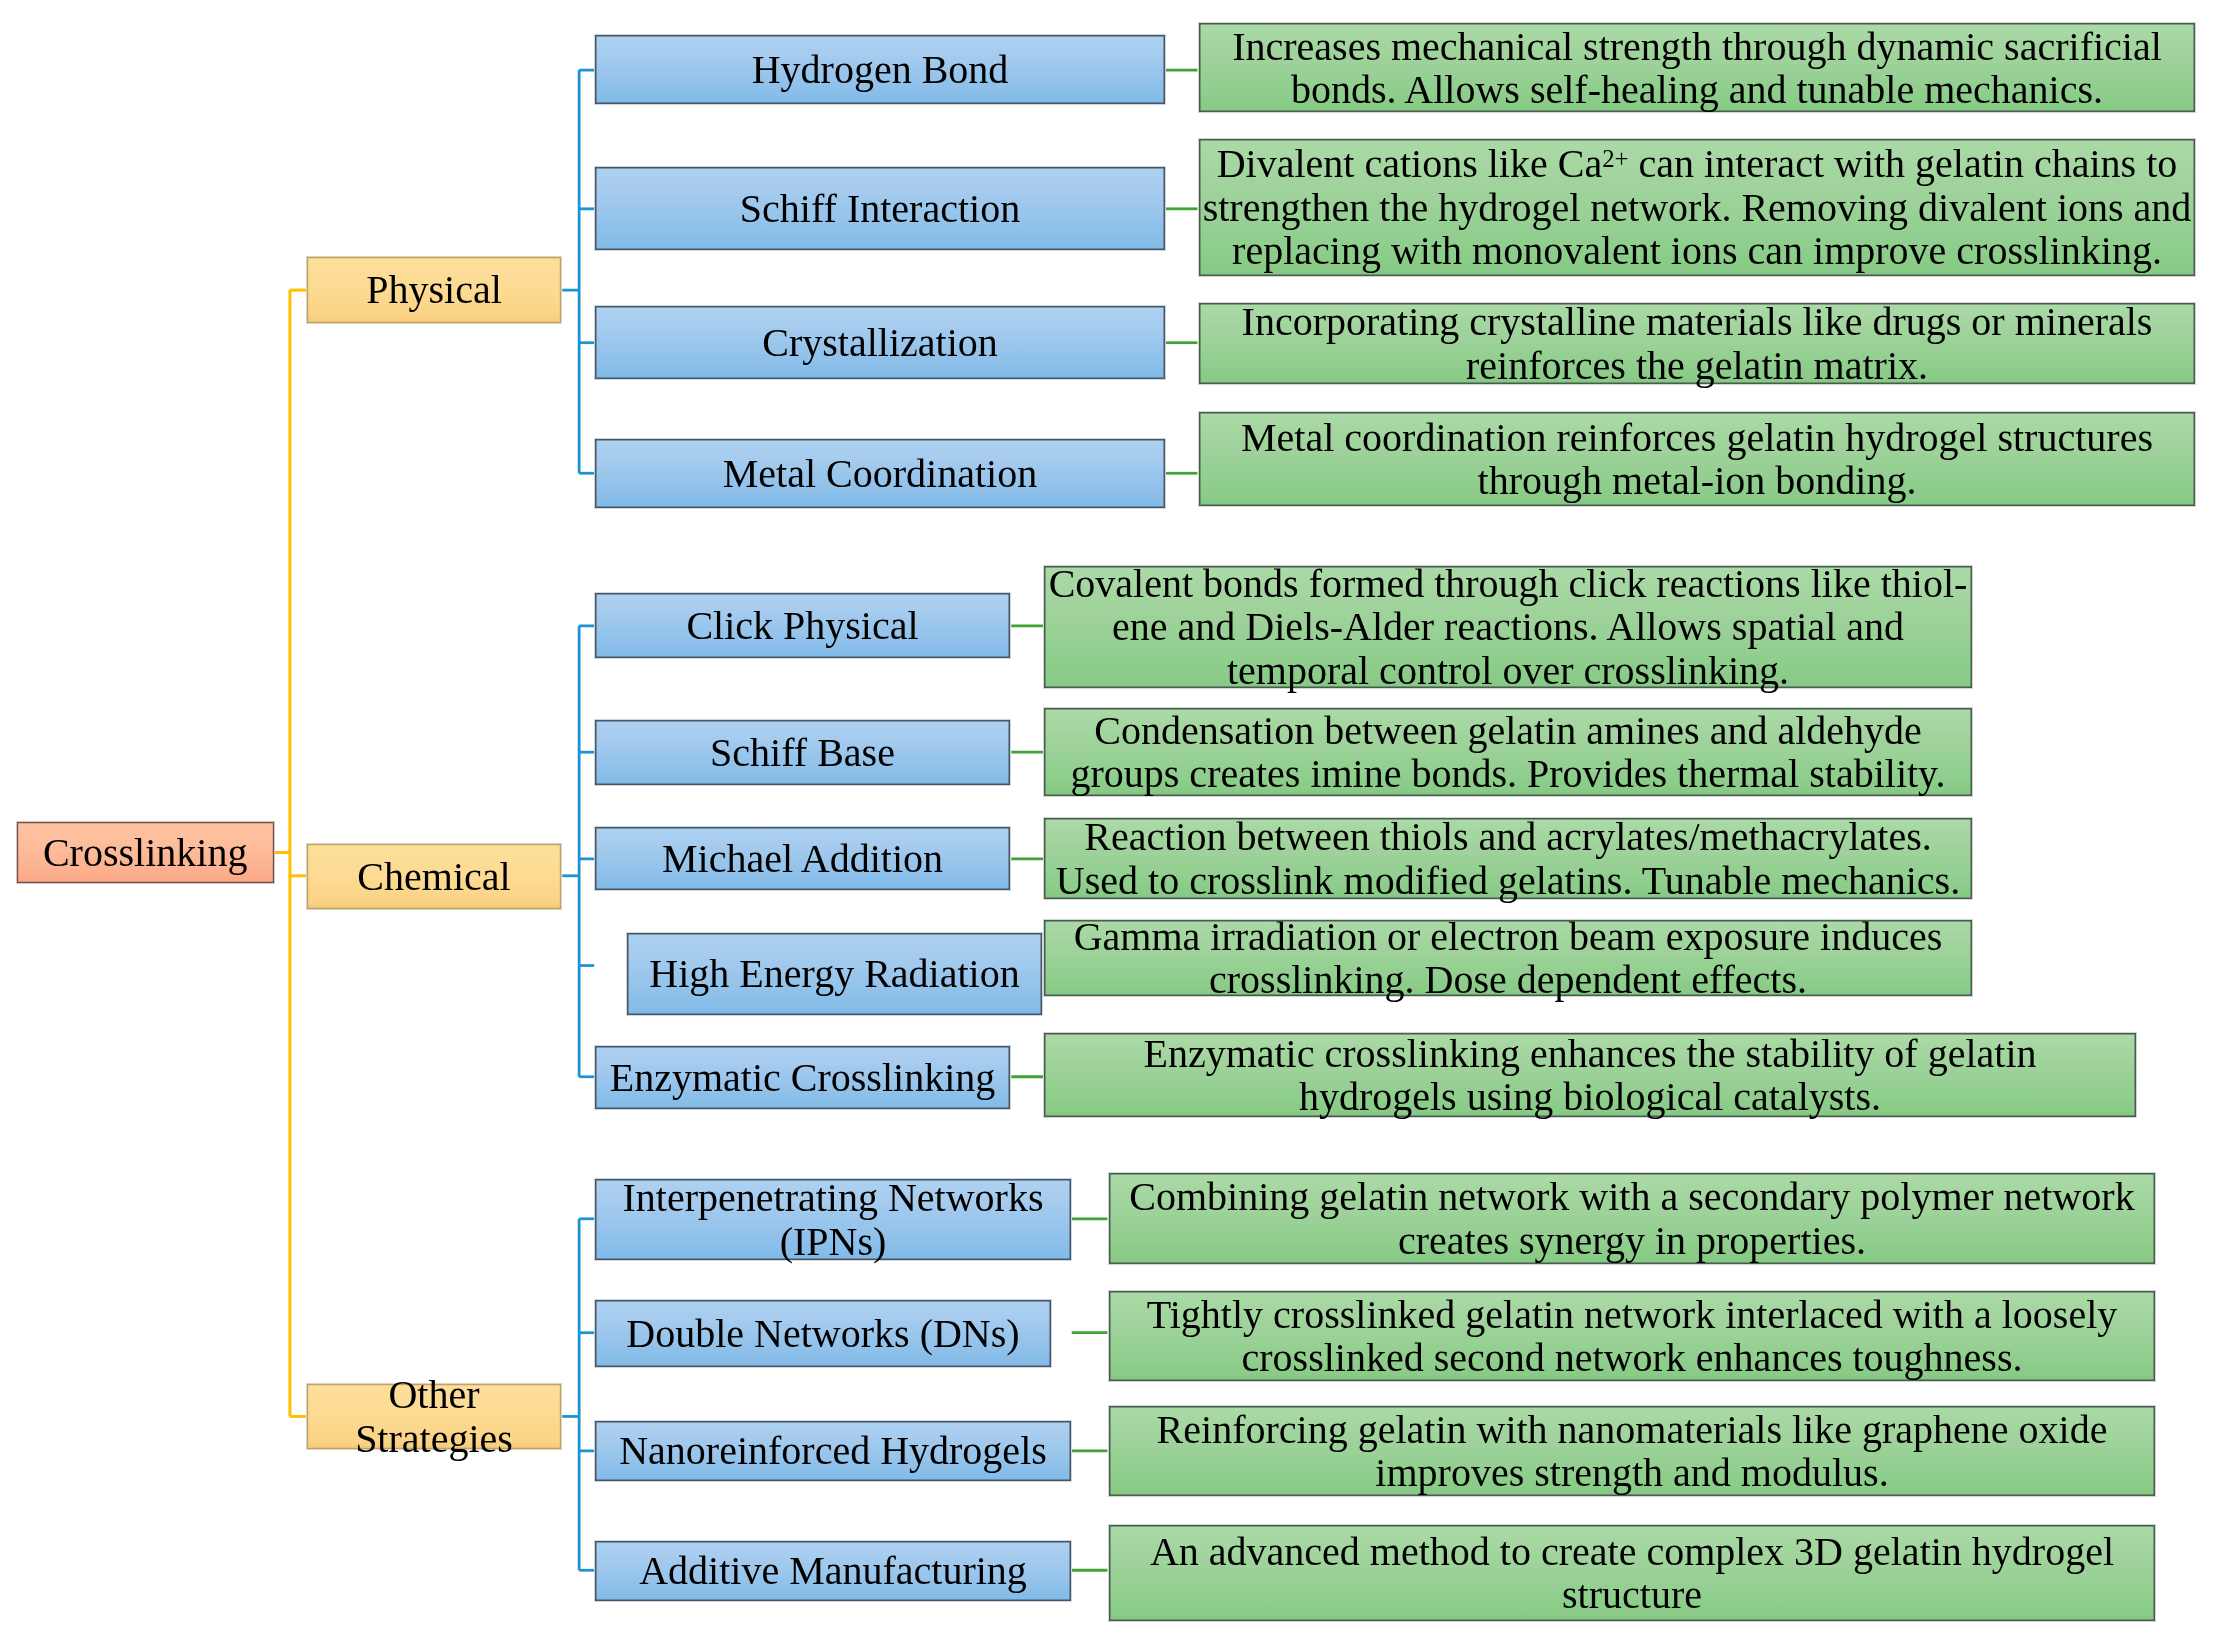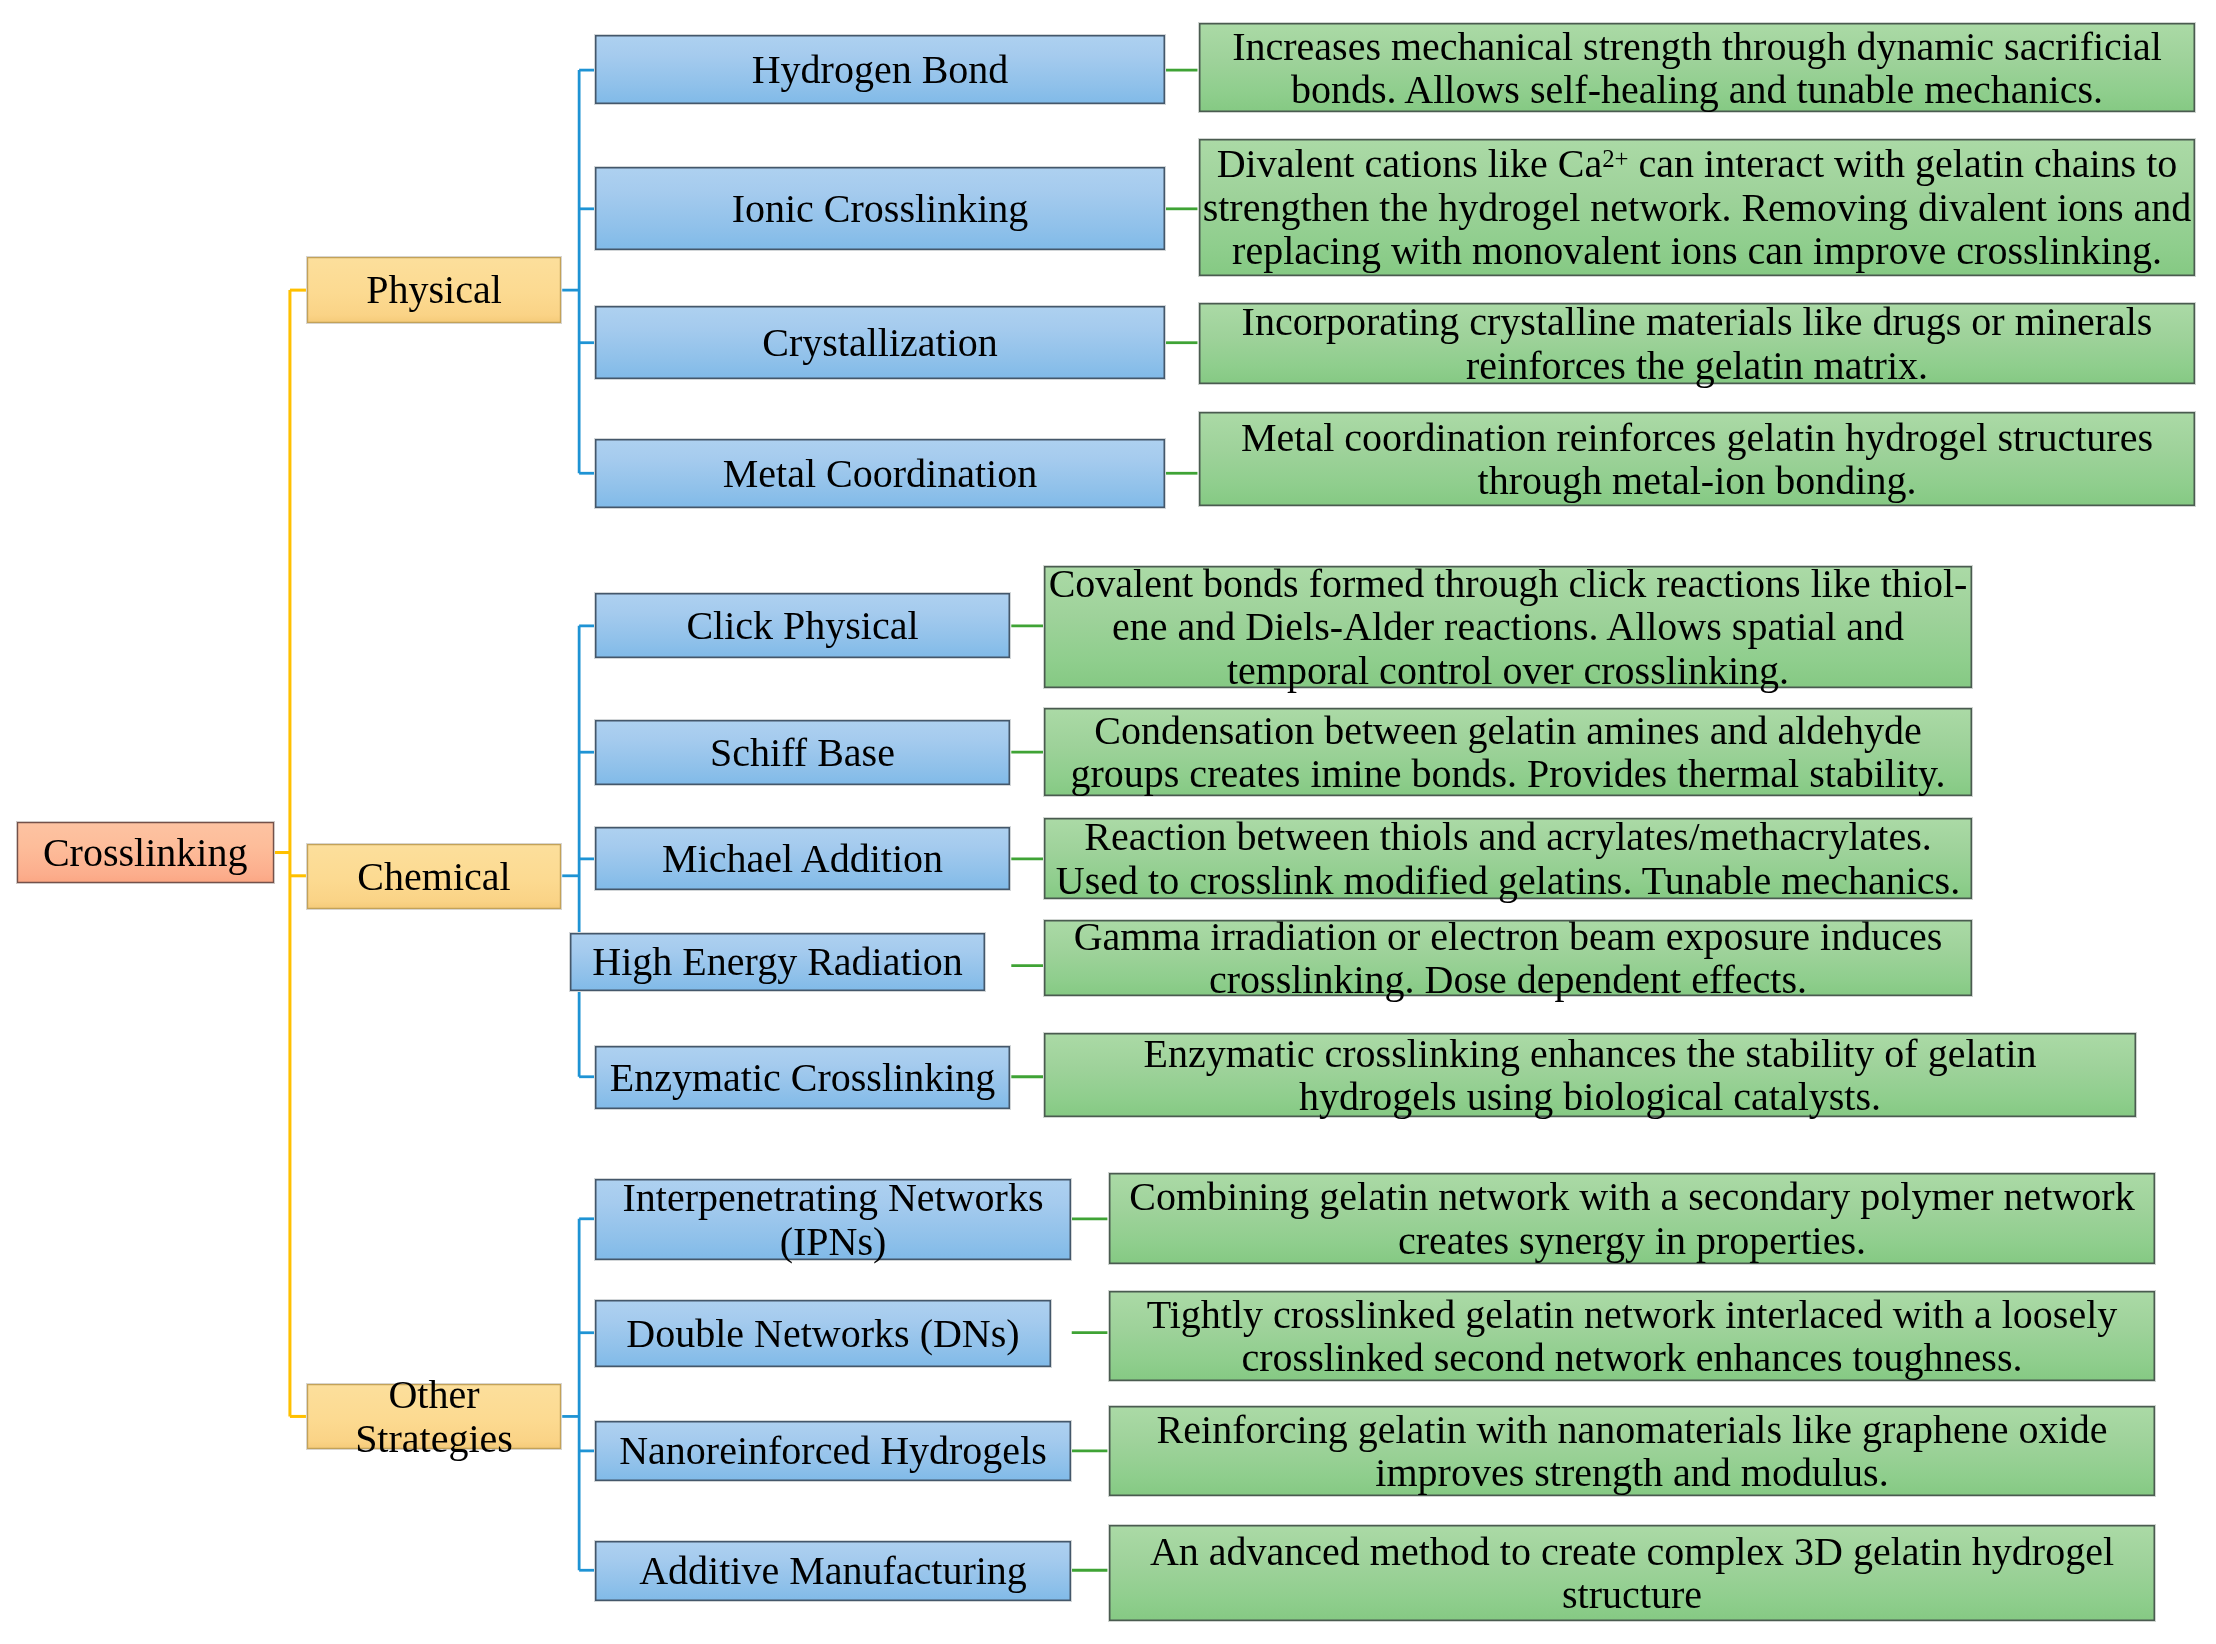--- a/index.html
+++ b/index.html
@@ -68,21 +68,21 @@
 <div class="node orange" style="left:306px;top:256px;width:256px;height:68px">
       <span class="tx">Physical</span>
     </div>
 <div class="node blue" style="left:594px;top:34px;width:572px;height:71px">
       <span class="tx">Hydrogen Bond</span>
     </div>
 <div class="node green" style="left:1198px;top:22.4px;width:998px;height:91px">
       <span class="tx">Increases mechanical strength through dynamic sacrificial<br>bonds. Allows self-healing and tunable mechanics.</span>
     </div>
 <div class="node blue" style="left:594px;top:166px;width:572px;height:85px">
-      <span class="tx">Ionic Crosslinking</span>
+      <span class="tx">Schiff Interaction</span>
     </div>
 <div class="node green" style="left:1198px;top:138px;width:998px;height:139px">
       <span class="tx">Divalent cations like Ca<sup>2+</sup> can interact with gelatin chains to<br>strengthen the hydrogel network. Removing divalent ions and<br>replacing with monovalent ions can improve crosslinking.</span>
     </div>
 <div class="node blue" style="left:594px;top:305px;width:572px;height:75px">
       <span class="tx">Crystallization</span>
     </div>
 <div class="node green" style="left:1198px;top:302px;width:998px;height:83px">
       <span class="tx">Incorporating crystalline materials like drugs or minerals<br>reinforces the gelatin matrix.</span>
     </div>
@@ -106,21 +106,21 @@
     </div>
 <div class="node green" style="left:1043px;top:707px;width:930px;height:90px">
       <span class="tx">Condensation between gelatin amines and aldehyde<br>groups creates imine bonds. Provides thermal stability.</span>
     </div>
 <div class="node blue" style="left:594px;top:826px;width:417px;height:65px">
       <span class="tx">Michael Addition</span>
     </div>
 <div class="node green" style="left:1043px;top:817px;width:930px;height:83px">
       <span class="tx">Reaction between thiols and acrylates/methacrylates.<br>Used to crosslink modified gelatins. Tunable mechanics.</span>
     </div>
-<div class="node blue" style="left:569px;top:932px;width:417px;height:60px">
+<div class="node blue" style="left:626px;top:932px;width:417px;height:84px">
       <span class="tx">High Energy Radiation</span>
     </div>
 <div class="node green" style="left:1043px;top:919px;width:930px;height:78px">
       <span class="tx">Gamma irradiation or electron beam exposure induces<br>crosslinking. Dose dependent effects.</span>
     </div>
 <div class="node blue" style="left:594px;top:1045px;width:417px;height:65px">
       <span class="tx">Enzymatic Crosslinking</span>
     </div>
 <div class="node green" style="left:1043px;top:1032px;width:1094px;height:86px">
       <span class="tx">Enzymatic crosslinking enhances the stability of gelatin<br>hydrogels using biological catalysts.</span>

